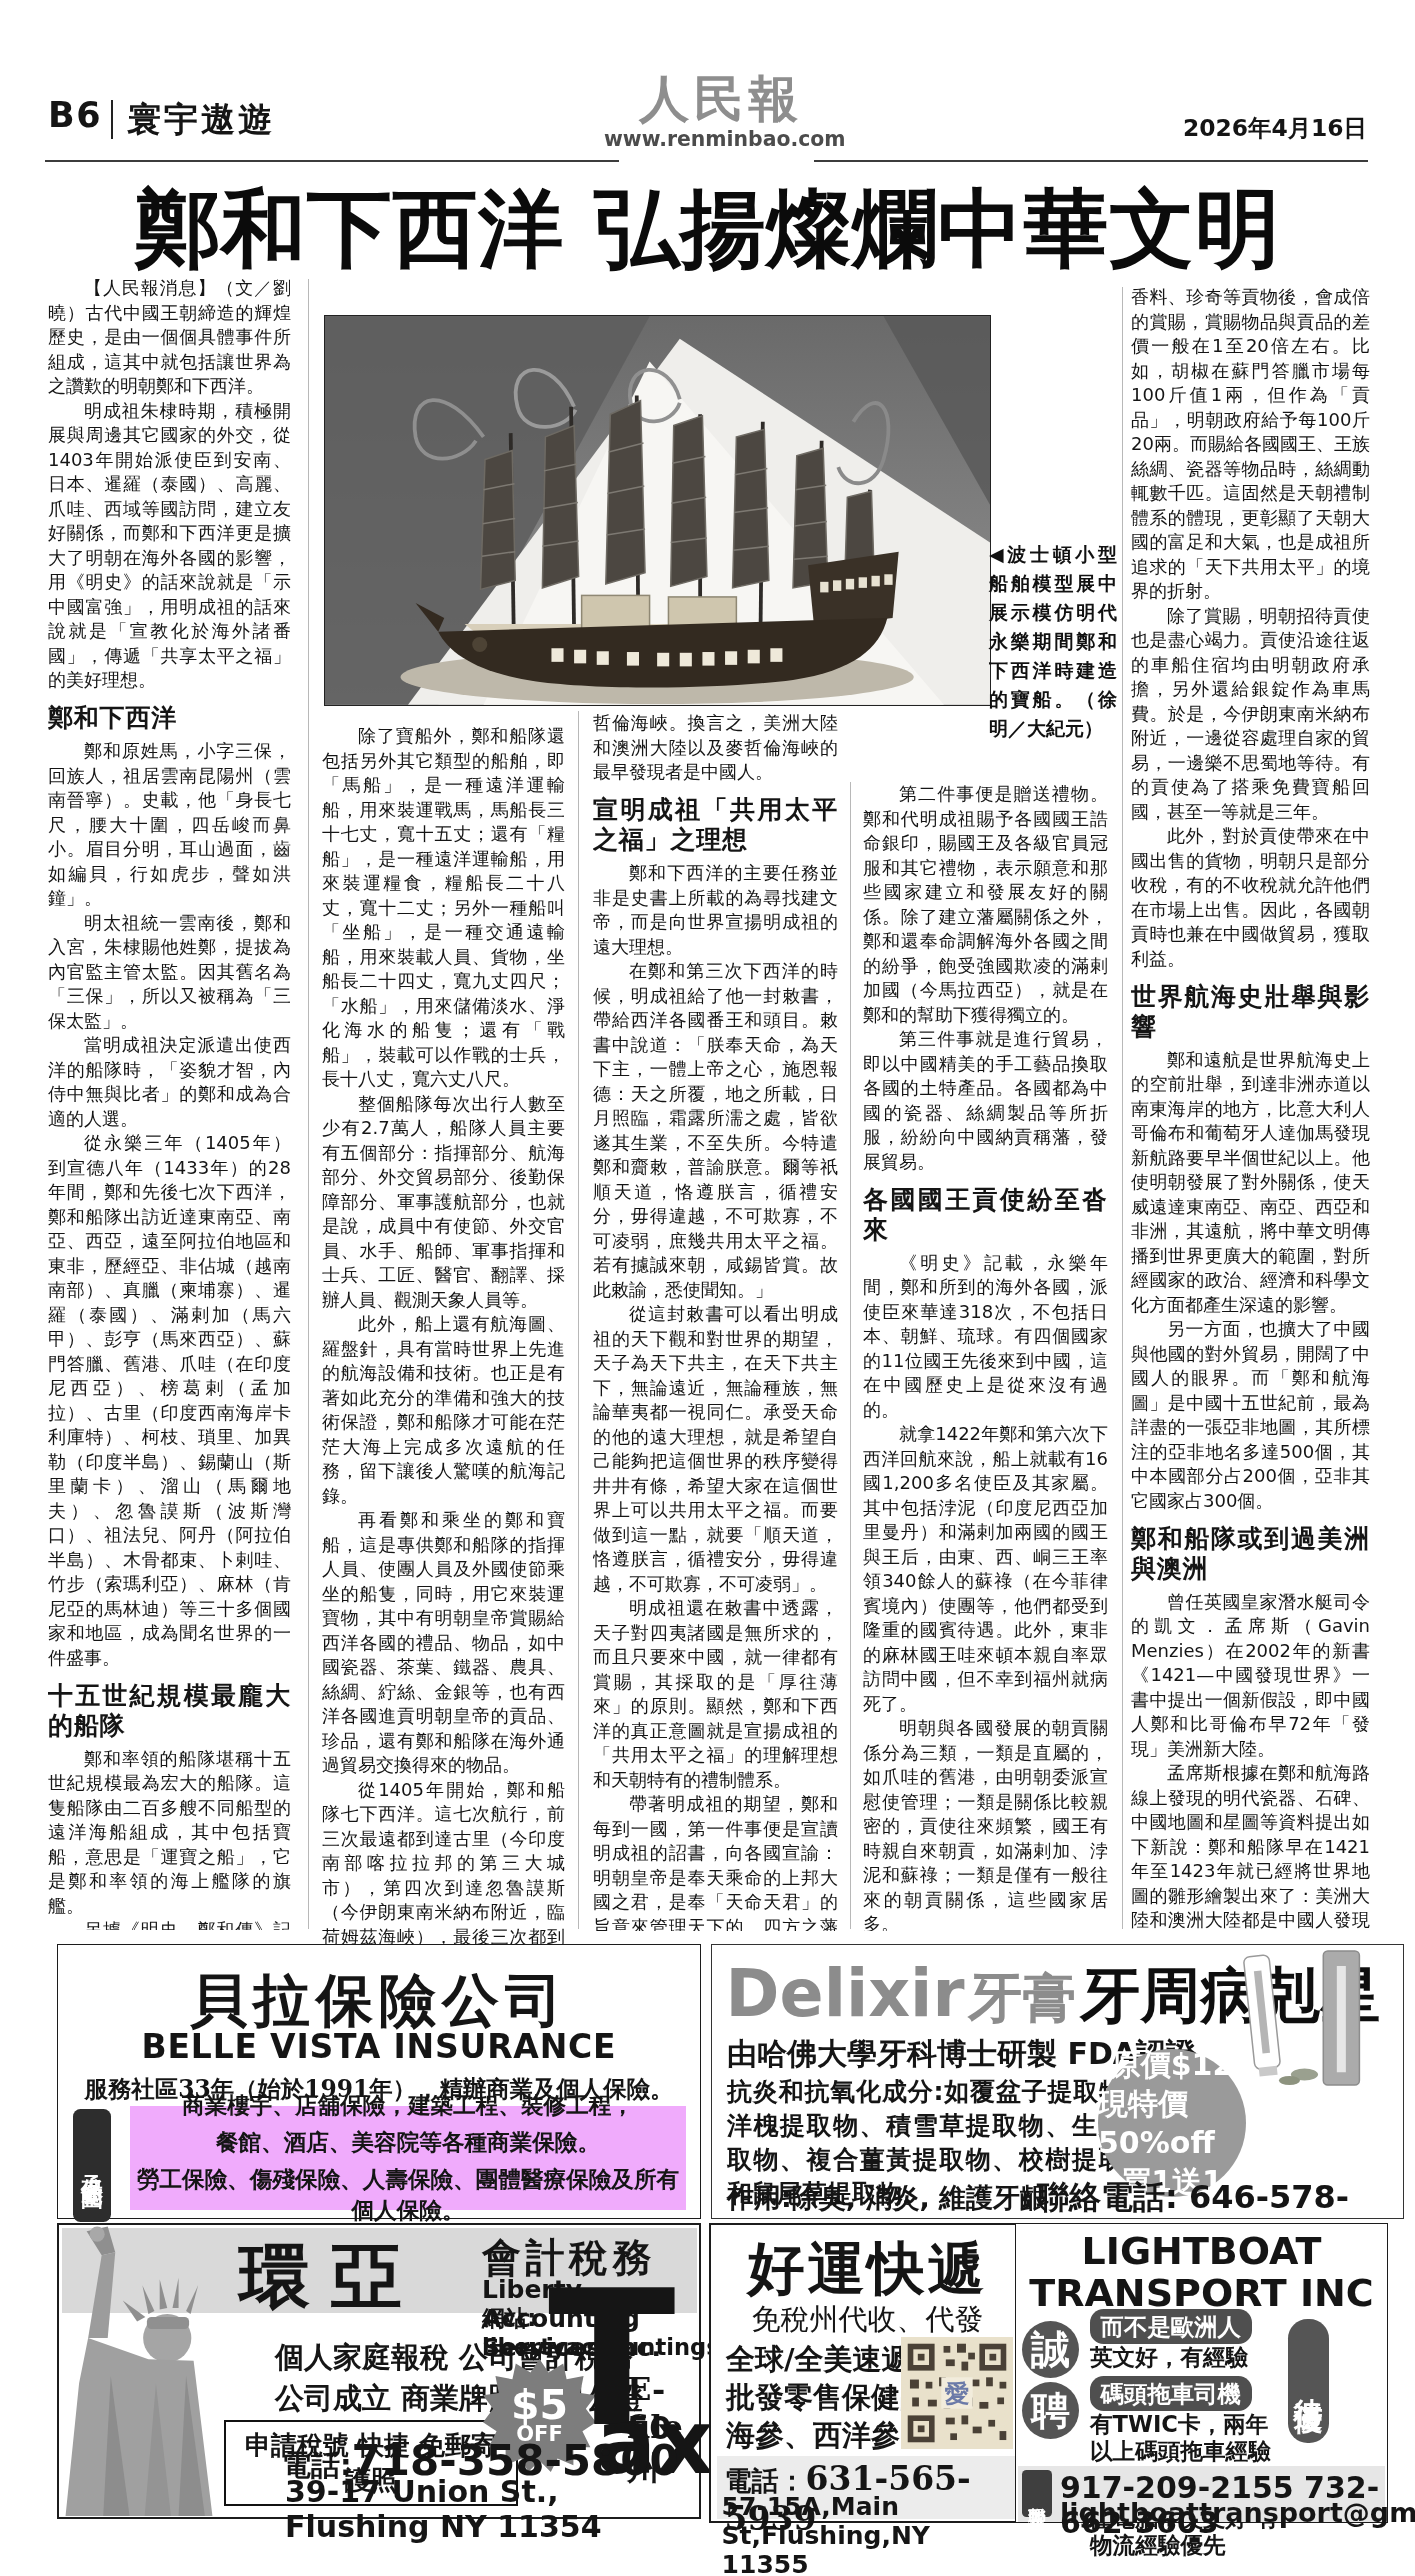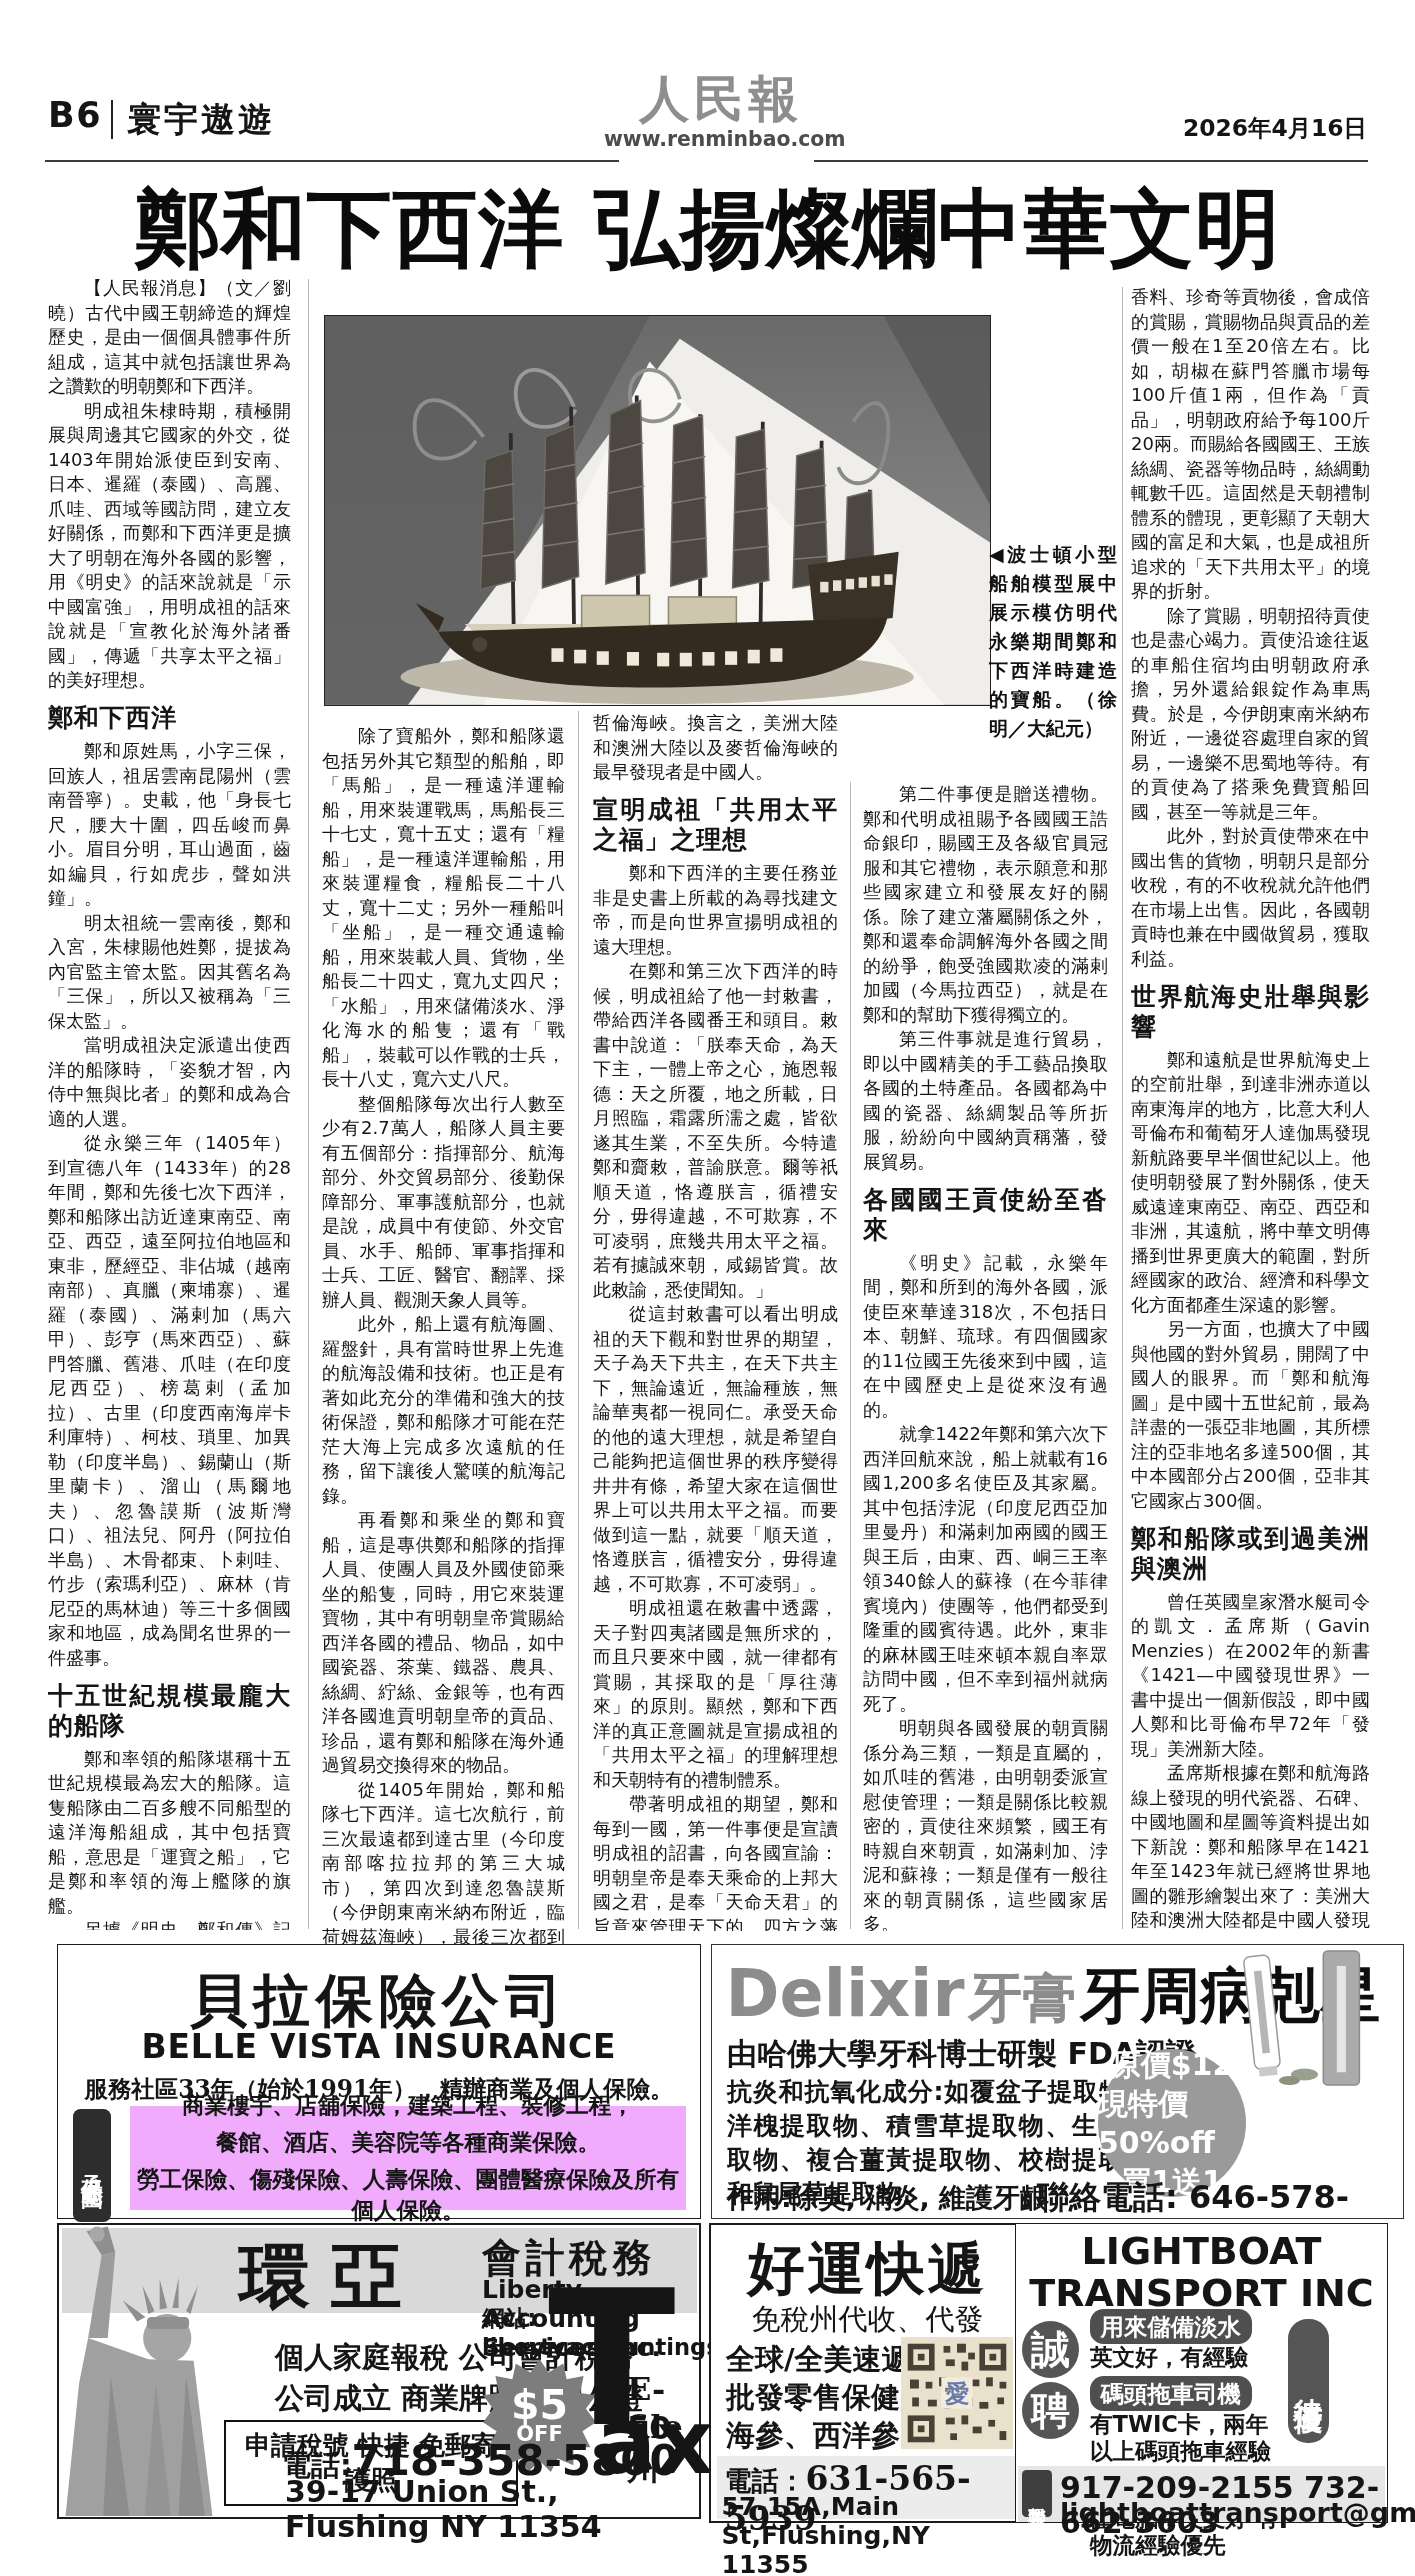--- a/index.html
+++ b/index.html
@@ -437,21 +437,21 @@
   </div>
 
   <div class="abs ad" id="ad-lightboat">
     <div class="abs" id="lt-title">
       <div>LIGHTBOAT</div>
       <div>TRANSPORT INC</div>
     </div>
     <div class="abs lt-oval" id="lt-o1">誠</div>
     <div class="abs lt-oval" id="lt-o2">聘</div>
     <div class="abs" id="lt-jobs">
-        <div class="job"><span class="lt-badge">用來儲備淡水</span><div class="lt-desc">英文好，有經驗</div></div>
+        <div class="job"><span class="lt-badge">而不是歐洲人</span><div class="lt-desc">英文好，有經驗</div></div>
         <div class="job"><span class="lt-badge">碼頭拖車司機</span><div class="lt-desc">有TWIC卡，兩年以上碼頭拖車經驗</div></div>
         <div class="job"><span class="lt-badge">倉庫客服</span><div class="lt-desc">懂電腦，英文好 有物流經驗優先</div></div>
       </div>
     <div class="abs" id="lt-perk">待遇優</div>
     <div class="abs" id="lt-bar"></div>
     <div class="abs" id="lt-cbadge">聯繫</div>
     <div class="abs" id="lt-phones">917-209-2155  732-662-3603</div>
     <div class="abs" id="lt-email">lightboattransport@gmail.com</div>
   </div>
 

